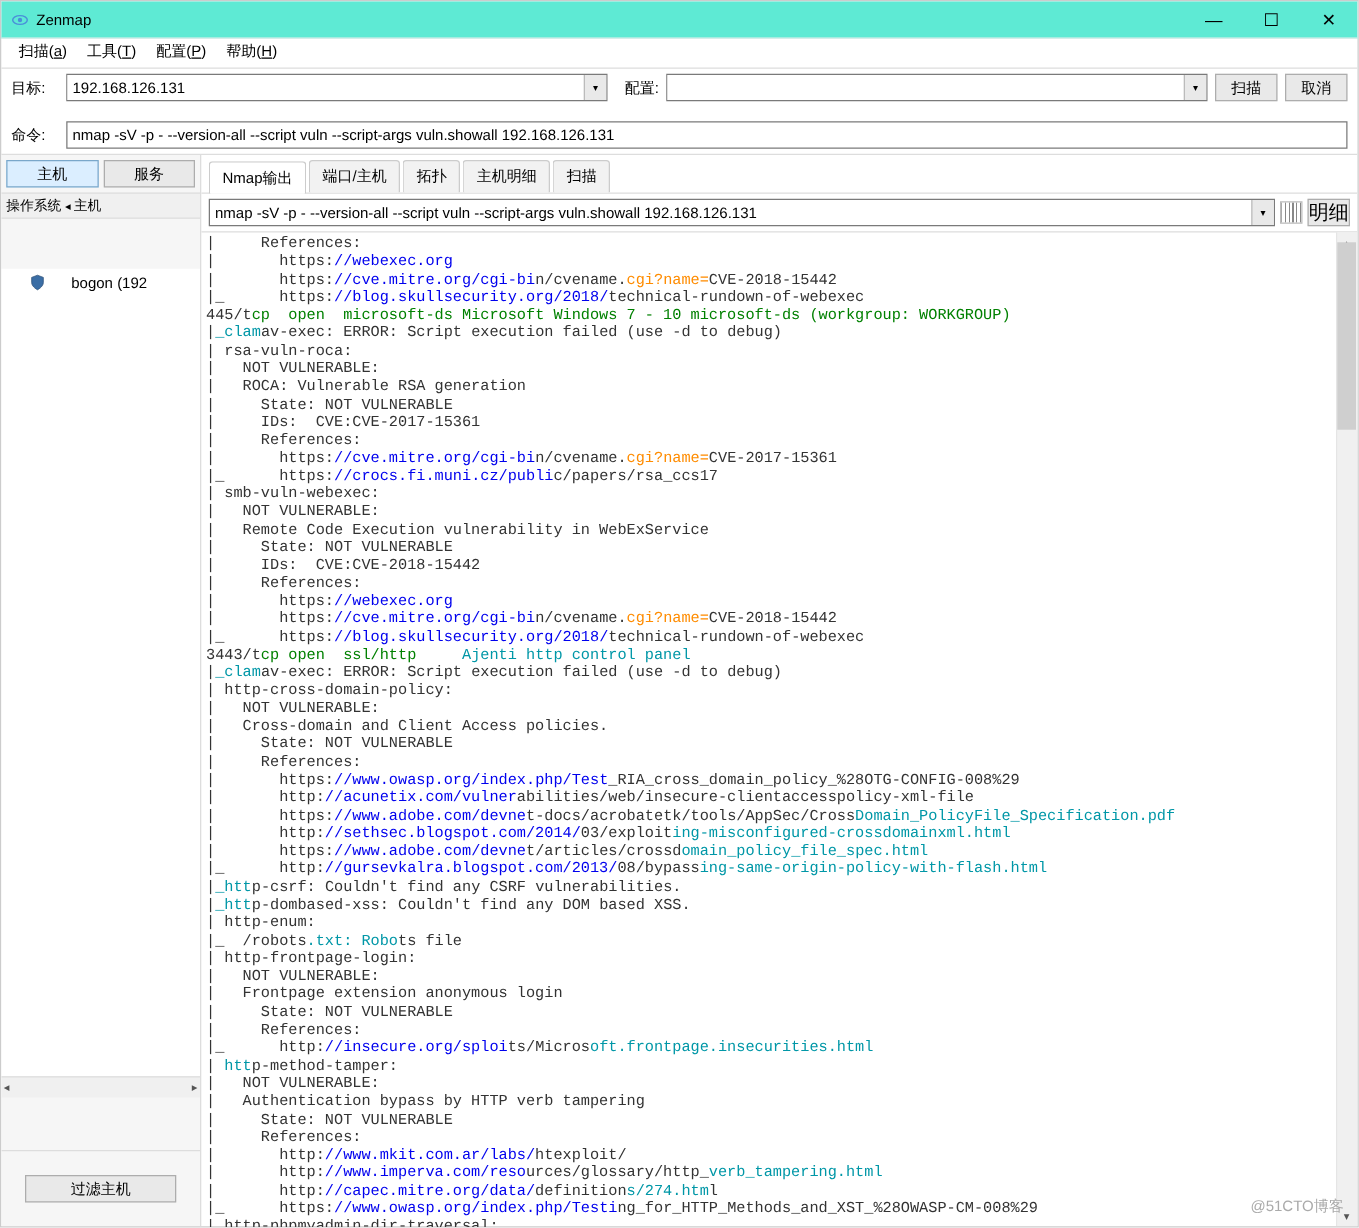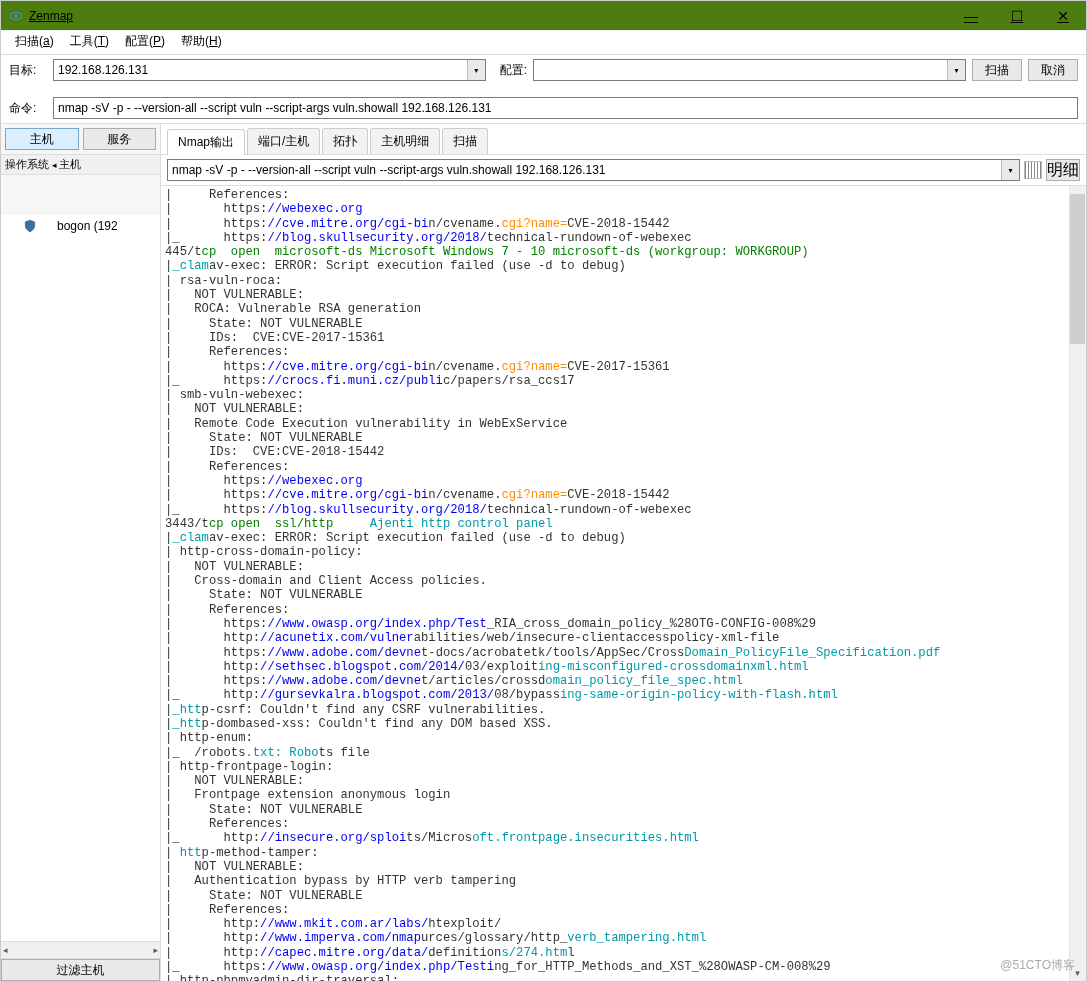--- a/index.html
+++ b/index.html
@@ -13,23 +13,22 @@
   overflow: hidden;
   display: flex;
   flex-direction: column;
   border: 1px solid #ccc;
 }
 .titlebar {
   height: 30px;
   display: flex;
   align-items: center;
   padding: 0 0 0 8px;
-  background: #4d7c0f;
+  background: #5eead4;
   border-bottom: 1px solid #eee;
-  text-decoration: underline;
 }
 .titlebar .eye-icon { width:14px; height:14px; margin-right:6px; }
 .titlebar .title { flex:1; font-size:12px; }
 .winbtns { display:flex; }
 .winbtn { width:46px; height:30px; display:flex; align-items:center; justify-content:center; font-family:Arial; font-size:14px; cursor:default; }
 
 .menubar { height:24px; display:flex; align-items:flex-start; padding:0 6px; border-bottom:1px solid #ddd; font-size:12px; }
 .menuitem { padding:2px 8px; cursor:default; }
 .menuitem u { text-decoration: underline; }
 
@@ -50,21 +49,21 @@
 .lp-head .col1 { width:54px; cursor:default; }
 .lp-head .col2 { flex:1; cursor:default; }
 .lp-head .arrow { font-size:9px; margin-right:2px; }
 .hostlist { flex:1; background:#fff; overflow:auto;margin-top:40px; }
 .hostrow { display:flex; align-items:center; padding:4px 6px; font-size:12px; gap:4px; }
 .hostrow .oscol { width:46px; display:flex; justify-content:center; }
 .shield { width:14px; height:14px; }
 .lp-scroll { height:17px; border-top:1px solid #ddd; display:flex; align-items:center; padding:0 2px; background:#f0f0f0; }
 .lp-scroll .ar { font-size:9px; color:#555; cursor:default; }
 .lp-scroll .trk { flex:1; }
-.filterbar { border-top:1px solid #ddd; padding:0; }
+.filterbar { border-top:1px solid #ddd; padding:19px;margin-top:42px; }
 .filterbar .btn { width:100%; }
 
 .rightpane { flex:1; display:flex; flex-direction:column; overflow:hidden; }
 .rtabs { display:flex; border-bottom:1px solid #ddd; padding:4px 6px 0 6px; gap:0; font-size:12px; }
 .rtab { padding:4px 10px; border:1px solid #ccc; border-bottom:none; background:#f2f2f2; margin-right:2px; cursor:default; border-radius:3px 3px 0 0; }
 .rtab.active { background:#fff; position:relative; top:1px; }
 .cmdbar { display:flex; align-items:center; padding:4px 6px; gap:4px; }
 .cmdbar .combo { flex:1; }
 .striped-icon { width:18px; height:18px; border:1px solid #bbb; background:repeating-linear-gradient(90deg,#888 0,#888 1px,transparent 1px,transparent 3px); cursor:default; }
 .btn-side { width:34px; height:22px; background:#e9e9e9; border:1px solid #adadad; font-size:16px; cursor:default; }
@@ -215,21 +214,21 @@
 <span>|   Frontpage extension anonymous login</span>
 <span>|     State: NOT VULNERABLE</span>
 <span>|     References:</span>
 <span>|_      http:</span><span class="blue">//insecure.org/sploi</span><span>ts/Micros</span><span class="teal">oft.frontpage.insecurities.html</span>
 <span>| </span><span class="teal">htt</span><span>p-method-tamper:</span>
 <span>|   NOT VULNERABLE:</span>
 <span>|   Authentication bypass by HTTP verb tampering</span>
 <span>|     State: NOT VULNERABLE</span>
 <span>|     References:</span>
 <span>|       http:</span><span class="blue">//www.mkit.com.ar/labs/</span><span>htexploit/</span>
-<span>|       http:</span><span class="blue">//www.imperva.com/nmap</span><span>urces/glossary/http_</span><span class="teal">verb_tampering.html</span>
+<span>|       http:</span><span class="blue">//www.imperva.com/reso</span><span>urces/glossary/http_</span><span class="teal">verb_tampering.html</span>
 <span>|       http:</span><span class="blue">//capec.mitre.org/data/</span><span>definition</span><span class="teal">s/274.htm</span><span>l</span>
 <span>|_      https:</span><span class="blue">//www.owasp.org/index.php/Testi</span><span>ng_for_HTTP_Methods_and_XST_%28OWASP-CM-008%29</span>
 <span>| http-phpmyadmin-dir-traversal:</span>
 </pre>
       <div class="output-scroll-track">
         <div class="output-arrow" style="top:0">▴</div>
         <div class="output-thumb"></div>
         <div class="output-arrow" style="bottom:0">▾</div>
       </div>
     </div>

